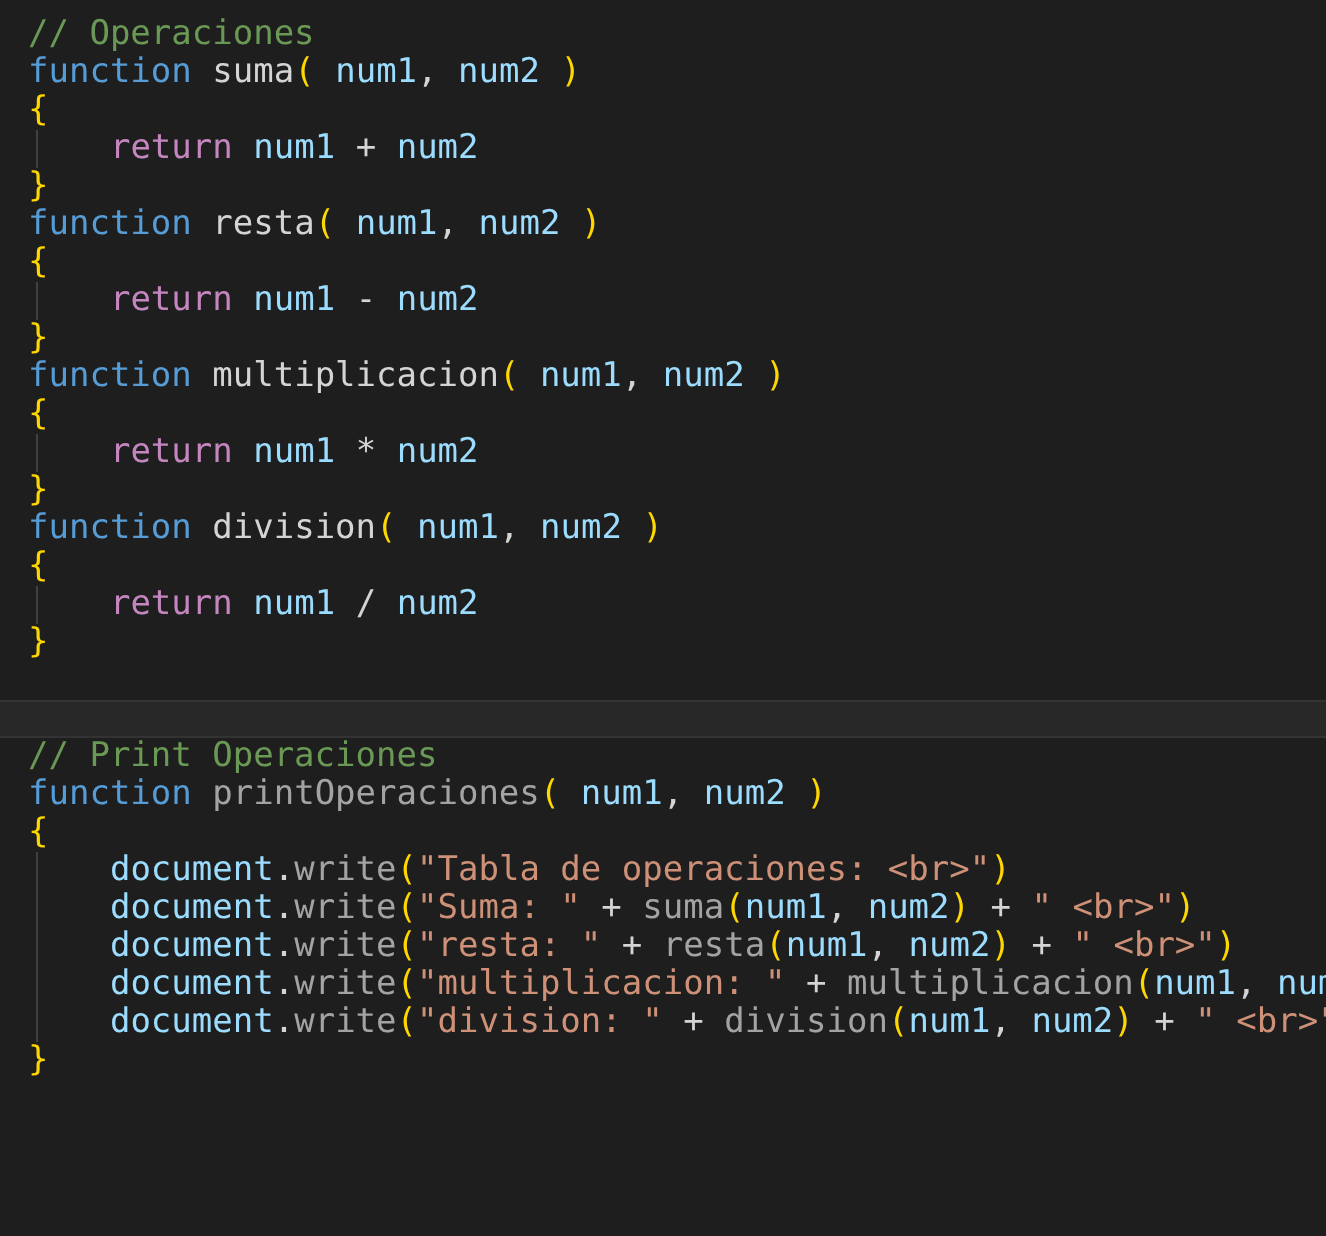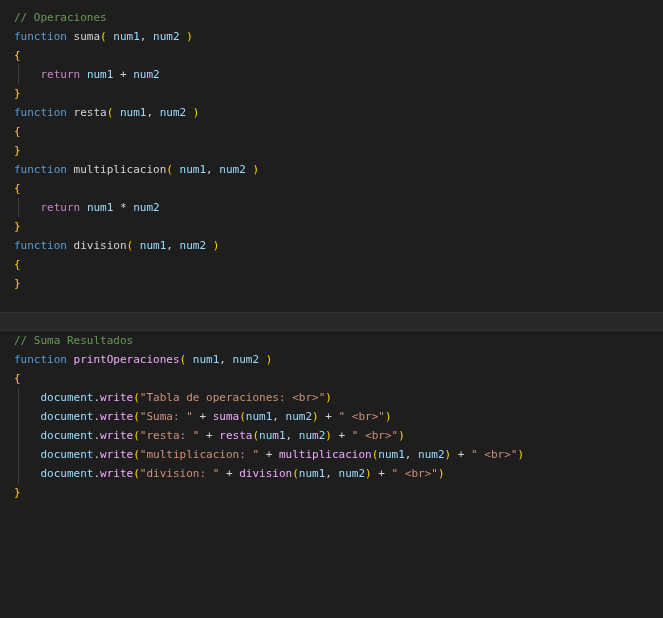--- a/index.html
+++ b/index.html
@@ -7,21 +7,21 @@
     padding: 0;
     background: #1e1e1e;
   }
   #editor {
     position: relative;
     width: 663px;
     height: 618px;
     background: #1e1e1e;
     overflow: hidden;
     font-family: "DejaVu Sans Mono", "Liberation Mono", monospace;
-    font-size: 11px;
+    font-size: 17px;
     line-height: 19px;
     letter-spacing: 0px;
     -webkit-font-smoothing: antialiased;
   }
   .code-area {
     position: absolute;
     top: 8px;
     left: 0;
     right: 0;
   }
@@ -44,52 +44,54 @@
     position: absolute;
     left: 18px;
     top: 0;
     width: 1px;
     height: 19px;
     background: #404040;
   }
   
   .cmt { color: #6a9955; }
   .kw  { color: #569cd6; margin-top: 32px; }
-  .fn  { color: #f0abfc; }
+  .fn  { color: #a3a3a3; }
   .var { color: #9cdcfe; }
   .str { color: #ce9178; }
   .ret { color: #c586c0; }
   .num { color: #b5cea8; }
   .pun { color: #d4d4d4; }
   .br1 { color: #ffd700; }
   .plain { color: #d4d4d4; }
 </style>
 </head>
 <body>
 
 <div id="editor">
   <div class="code-area" id="code-area">
       <div class="line"><span class="cmt">// Operaciones</span></div>
       <div class="line"><span class="kw">function</span><span class="plain"> </span><span class="plain">suma</span><span class="br1">(</span><span class="plain"> </span><span class="var">num1</span><span class="pun">,</span><span class="plain"> </span><span class="var">num2</span><span class="plain"> </span><span class="br1">)</span></div>
       <div class="line"><span class="br1">{</span></div>
       <div class="line"><span class="guide"></span><span class="plain">    </span><span class="ret">return</span><span class="plain"> </span><span class="var">num1</span><span class="plain"> </span><span class="pun">+</span><span class="plain"> </span><span class="var">num2</span></div>
       <div class="line"><span class="br1">}</span></div>
       <div class="line"><span class="kw">function</span><span class="plain"> </span><span class="plain">resta</span><span class="br1">(</span><span class="plain"> </span><span class="var">num1</span><span class="pun">,</span><span class="plain"> </span><span class="var">num2</span><span class="plain"> </span><span class="br1">)</span></div>
       <div class="line"><span class="br1">{</span></div>
+      <div class="line"><span class="guide"></span><span class="plain">    </span><span class="ret">return</span><span class="plain"> </span><span class="var">num1</span><span class="plain"> </span><span class="pun">-</span><span class="plain"> </span><span class="var">num2</span></div>
       <div class="line"><span class="br1">}</span></div>
       <div class="line"><span class="kw">function</span><span class="plain"> </span><span class="plain">multiplicacion</span><span class="br1">(</span><span class="plain"> </span><span class="var">num1</span><span class="pun">,</span><span class="plain"> </span><span class="var">num2</span><span class="plain"> </span><span class="br1">)</span></div>
       <div class="line"><span class="br1">{</span></div>
       <div class="line"><span class="guide"></span><span class="plain">    </span><span class="ret">return</span><span class="plain"> </span><span class="var">num1</span><span class="plain"> </span><span class="pun">*</span><span class="plain"> </span><span class="var">num2</span></div>
       <div class="line"><span class="br1">}</span></div>
       <div class="line"><span class="kw">function</span><span class="plain"> </span><span class="plain">division</span><span class="br1">(</span><span class="plain"> </span><span class="var">num1</span><span class="pun">,</span><span class="plain"> </span><span class="var">num2</span><span class="plain"> </span><span class="br1">)</span></div>
       <div class="line"><span class="br1">{</span></div>
+      <div class="line"><span class="guide"></span><span class="plain">    </span><span class="ret">return</span><span class="plain"> </span><span class="var">num1</span><span class="plain"> </span><span class="pun">/</span><span class="plain"> </span><span class="var">num2</span></div>
       <div class="line"><span class="br1">}</span></div>
       <div class="line">&nbsp;</div>
       <div class="line current">&nbsp;</div>
-      <div class="line"><span class="cmt">// Suma Resultados</span></div>
+      <div class="line"><span class="cmt">// Print Operaciones</span></div>
       <div class="line"><span class="kw">function</span><span class="plain"> </span><span class="fn">printOperaciones</span><span class="br1">(</span><span class="plain"> </span><span class="var">num1</span><span class="pun">,</span><span class="plain"> </span><span class="var">num2</span><span class="plain"> </span><span class="br1">)</span></div>
       <div class="line"><span class="br1">{</span></div>
       <div class="line"><span class="guide"></span><span class="plain">    </span><span class="var">document</span><span class="pun">.</span><span class="fn">write</span><span class="br1">(</span><span class="str">"Tabla de operaciones: &lt;br&gt;"</span><span class="br1">)</span></div>
       <div class="line"><span class="guide"></span><span class="plain">    </span><span class="var">document</span><span class="pun">.</span><span class="fn">write</span><span class="br1">(</span><span class="str">"Suma: "</span><span class="plain"> </span><span class="pun">+</span><span class="plain"> </span><span class="fn">suma</span><span class="br1">(</span><span class="var">num1</span><span class="pun">,</span><span class="plain"> </span><span class="var">num2</span><span class="br1">)</span><span class="plain"> </span><span class="pun">+</span><span class="plain"> </span><span class="str">" &lt;br&gt;"</span><span class="br1">)</span></div>
       <div class="line"><span class="guide"></span><span class="plain">    </span><span class="var">document</span><span class="pun">.</span><span class="fn">write</span><span class="br1">(</span><span class="str">"resta: "</span><span class="plain"> </span><span class="pun">+</span><span class="plain"> </span><span class="fn">resta</span><span class="br1">(</span><span class="var">num1</span><span class="pun">,</span><span class="plain"> </span><span class="var">num2</span><span class="br1">)</span><span class="plain"> </span><span class="pun">+</span><span class="plain"> </span><span class="str">" &lt;br&gt;"</span><span class="br1">)</span></div>
       <div class="line"><span class="guide"></span><span class="plain">    </span><span class="var">document</span><span class="pun">.</span><span class="fn">write</span><span class="br1">(</span><span class="str">"multiplicacion: "</span><span class="plain"> </span><span class="pun">+</span><span class="plain"> </span><span class="fn">multiplicacion</span><span class="br1">(</span><span class="var">num1</span><span class="pun">,</span><span class="plain"> </span><span class="var">num2</span><span class="br1">)</span><span class="plain"> </span><span class="pun">+</span><span class="plain"> </span><span class="str">" &lt;br&gt;"</span><span class="br1">)</span></div>
       <div class="line"><span class="guide"></span><span class="plain">    </span><span class="var">document</span><span class="pun">.</span><span class="fn">write</span><span class="br1">(</span><span class="str">"division: "</span><span class="plain"> </span><span class="pun">+</span><span class="plain"> </span><span class="fn">division</span><span class="br1">(</span><span class="var">num1</span><span class="pun">,</span><span class="plain"> </span><span class="var">num2</span><span class="br1">)</span><span class="plain"> </span><span class="pun">+</span><span class="plain"> </span><span class="str">" &lt;br&gt;"</span><span class="br1">)</span></div>
       <div class="line"><span class="br1">}</span></div>
       <div class="line">&nbsp;</div>
       <div class="line">&nbsp;</div>

